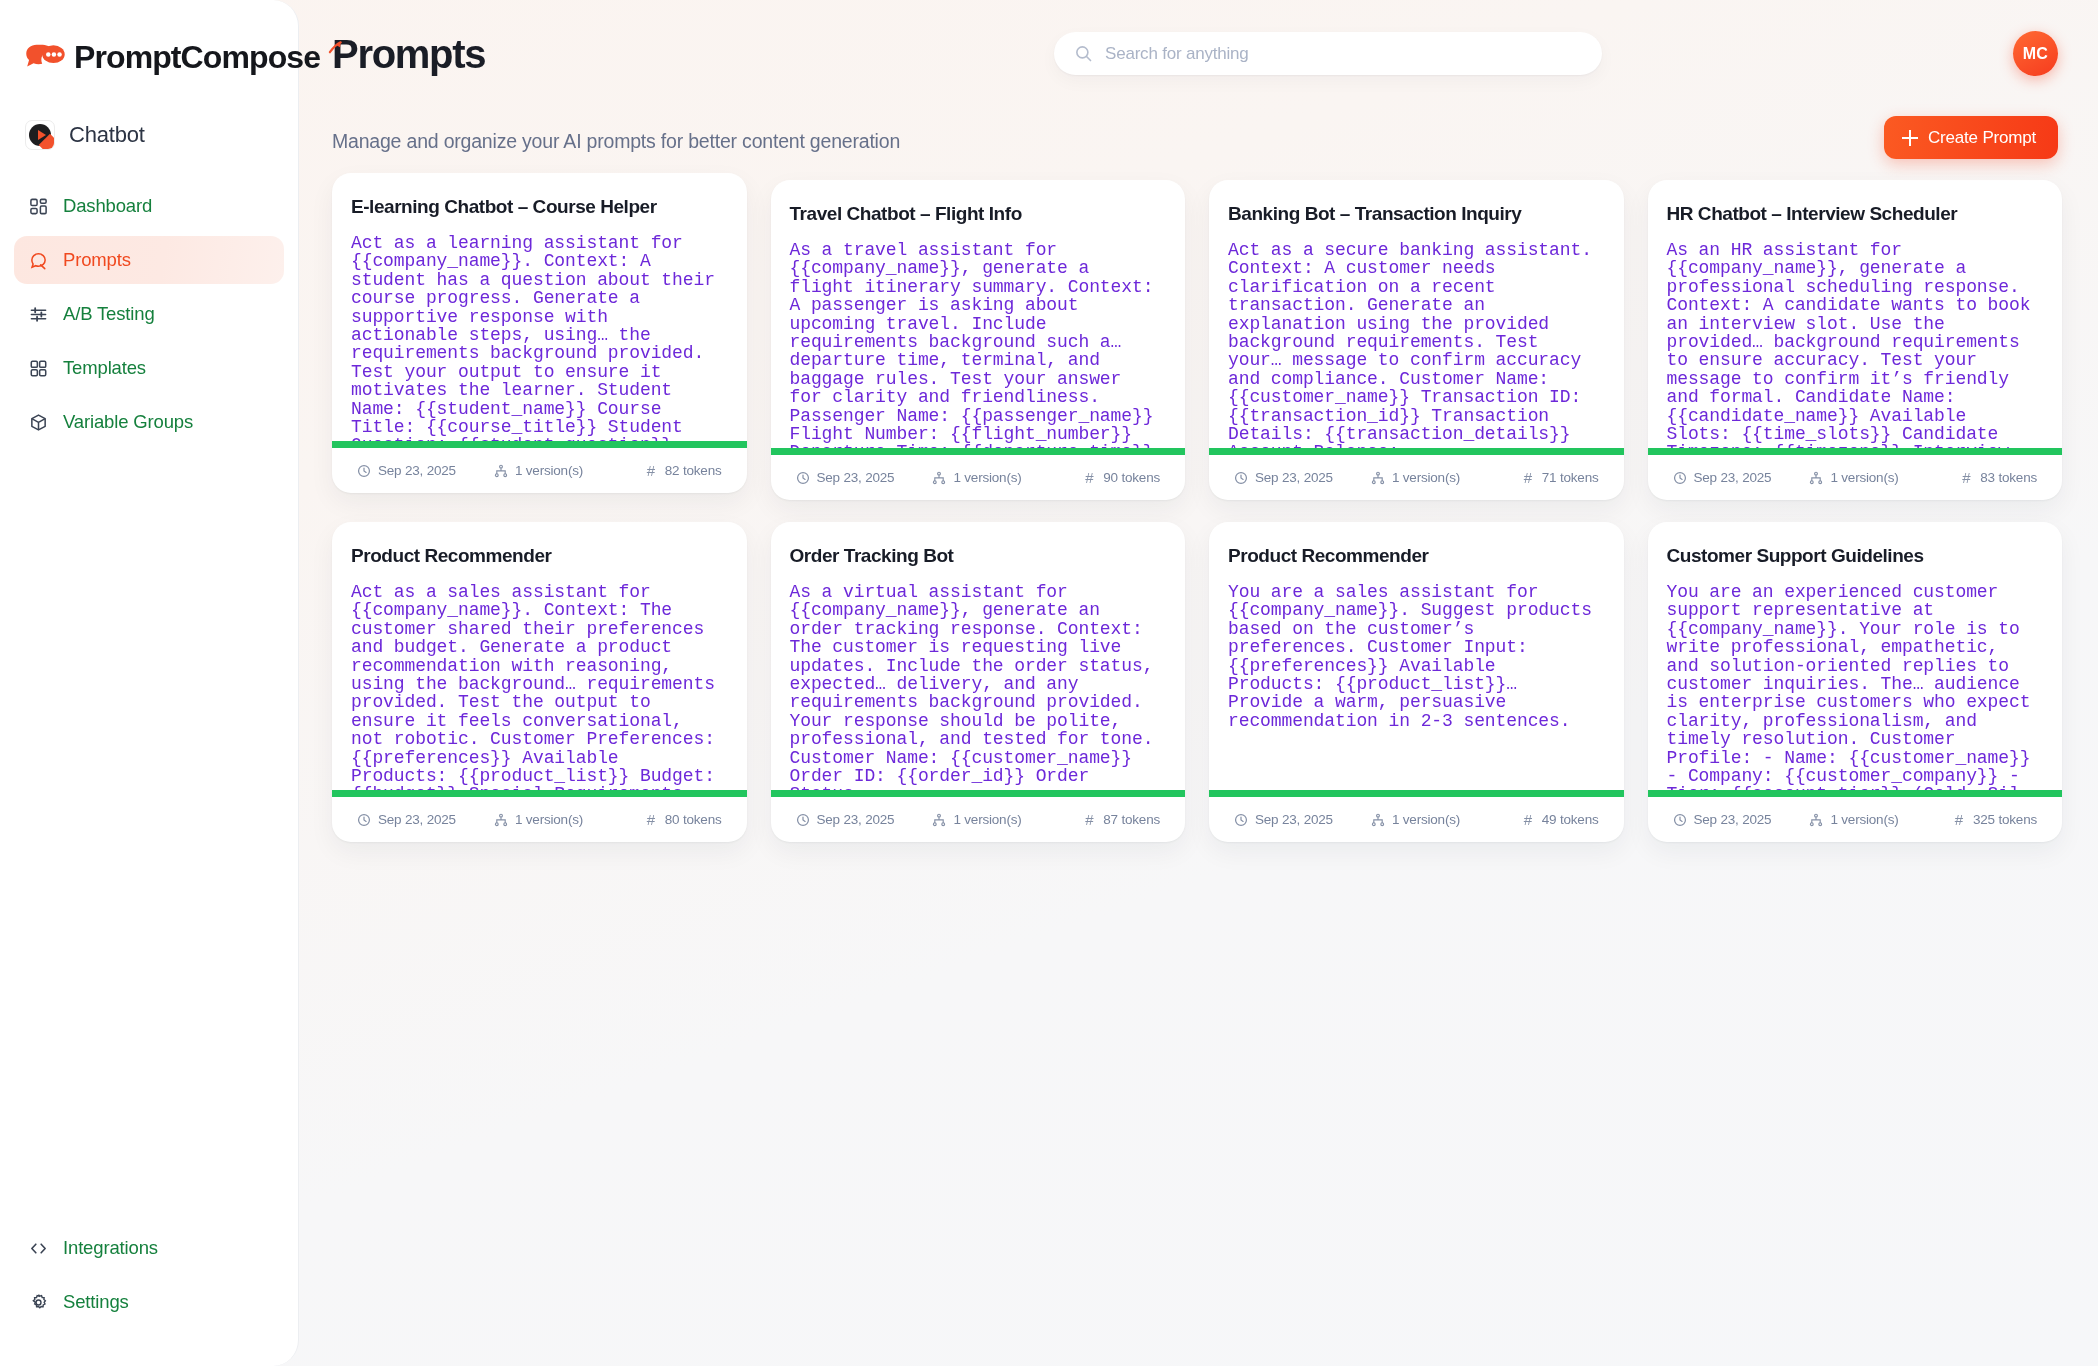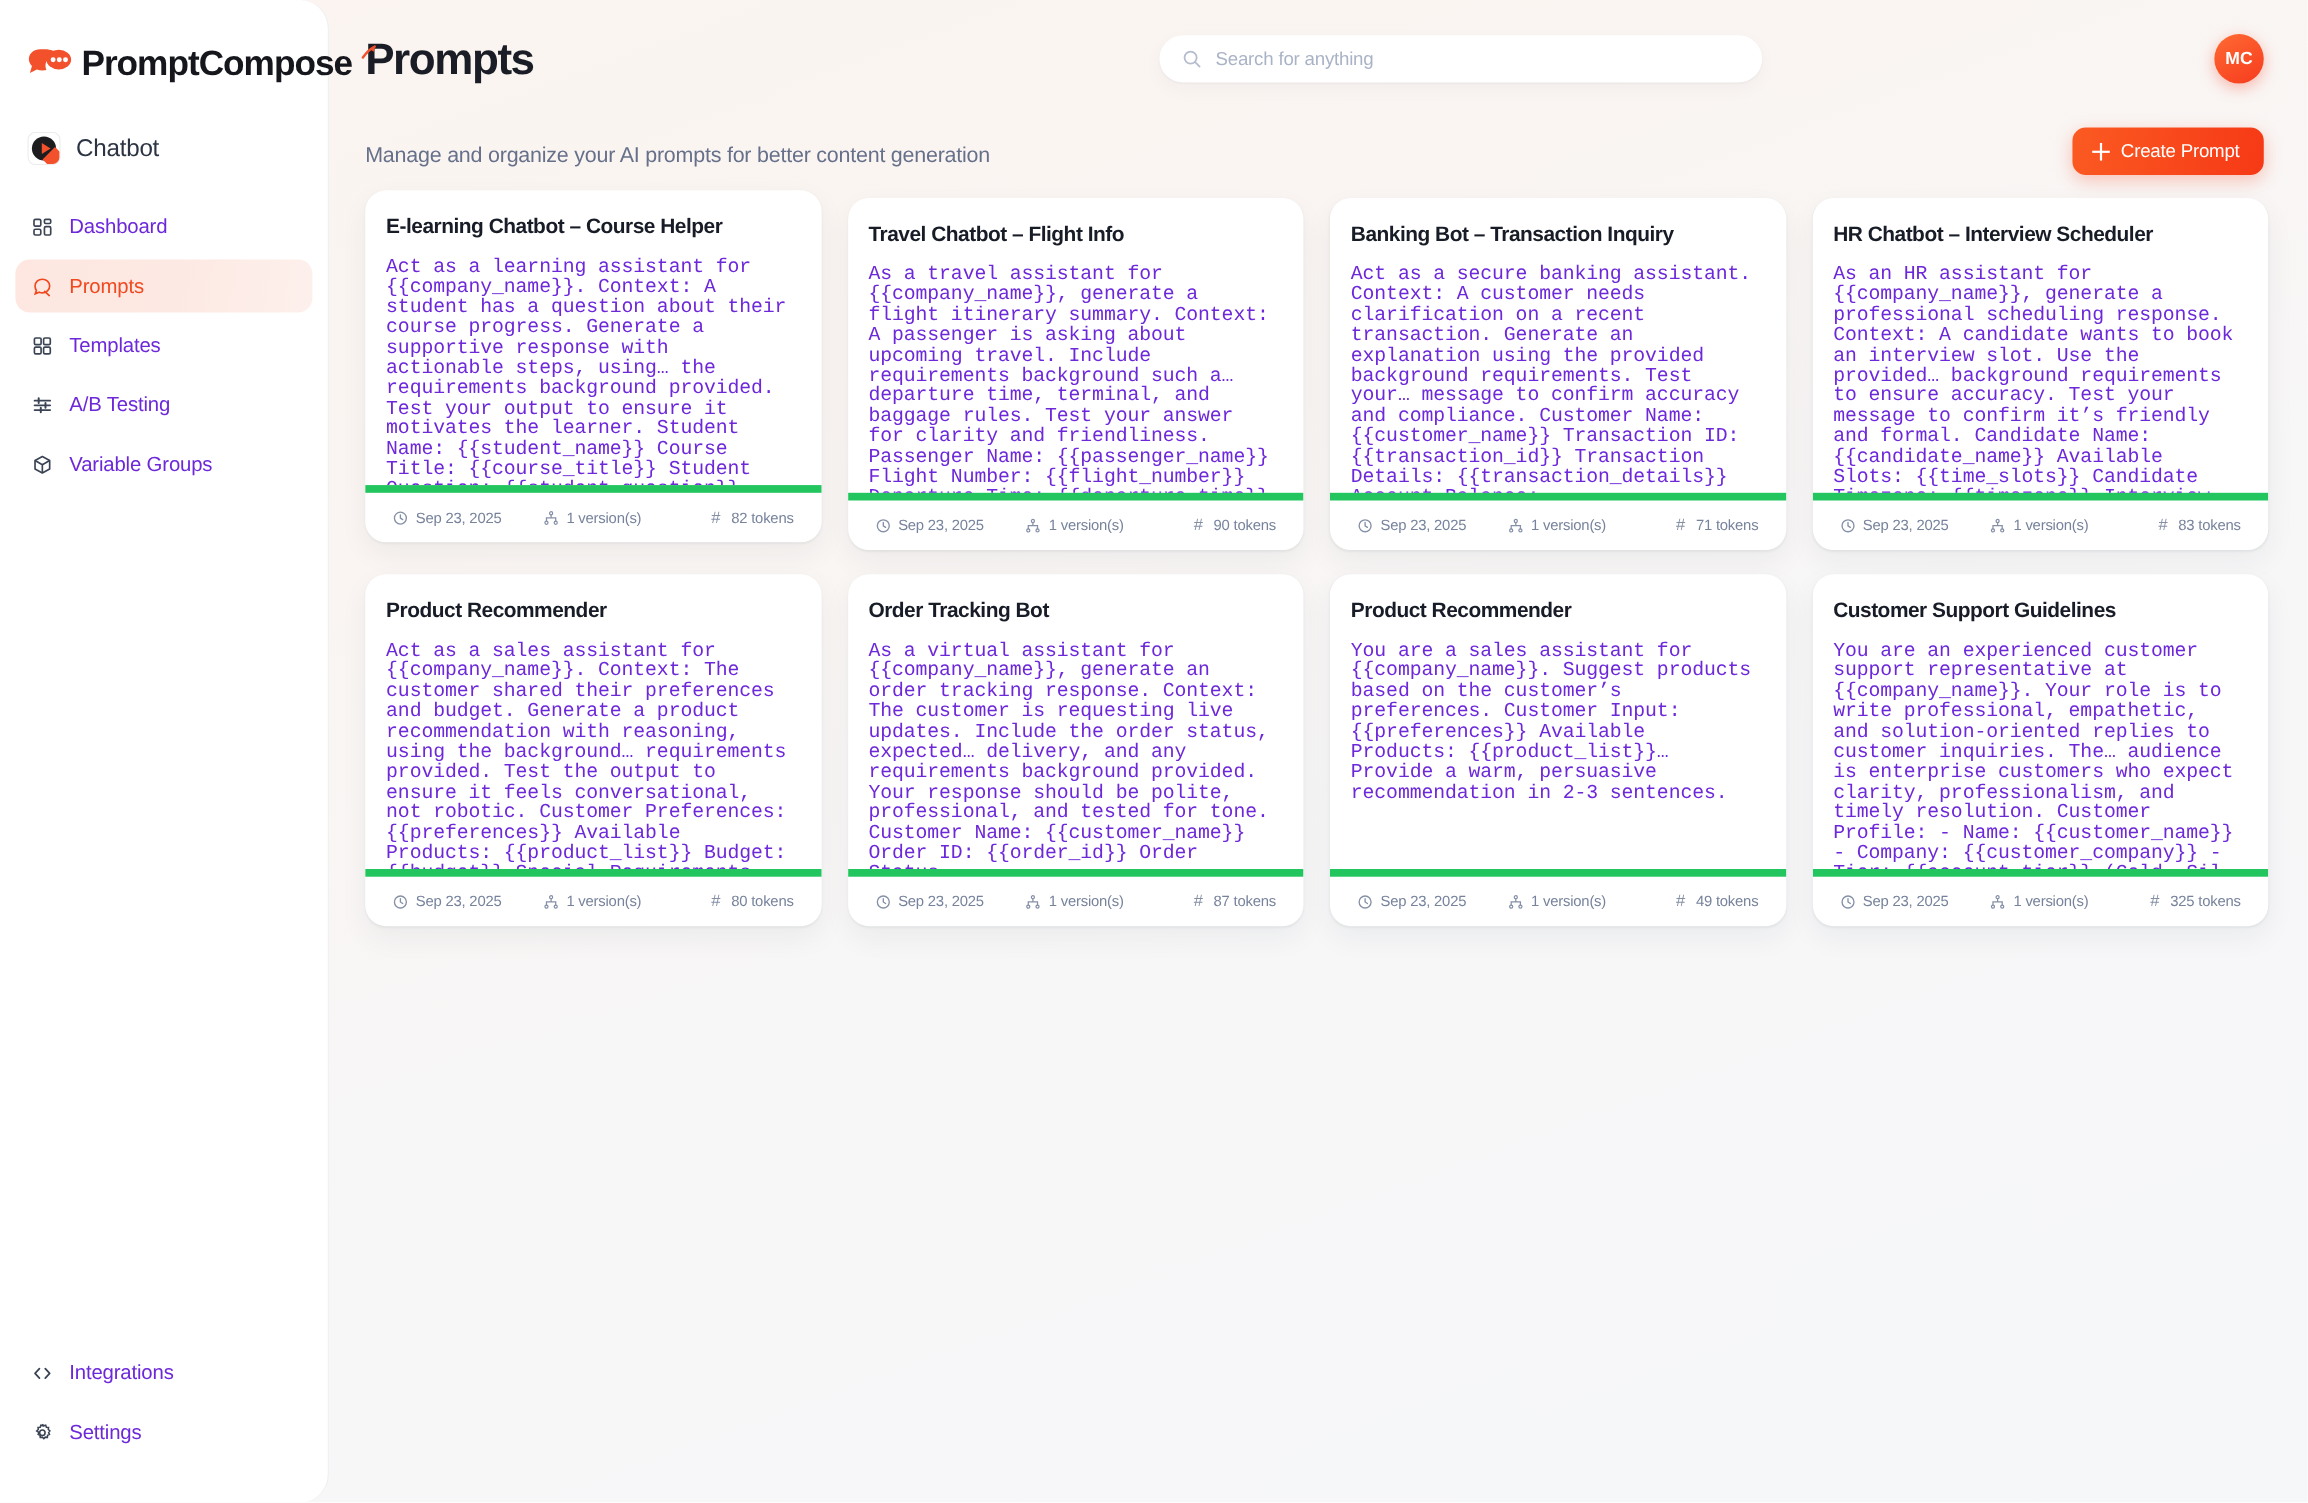--- a/index.html
+++ b/index.html
@@ -112,21 +112,21 @@
     gap: 6px;
   }
   .nav-item {
     display: flex;
     align-items: center;
     gap: 14px;
     height: 48px;
     padding: 0 14px;
     border-radius: 13px;
     cursor: pointer;
-    color: #6d28d9;
+    color: #15803d;
     font-size: 18.5px;
     letter-spacing: -0.15px;
   }
   .nav-item .ico { width: 21px; height: 21px; flex: 0 0 21px; display: flex; align-items: center; justify-content: center; }
   .nav-item.active {
     background: linear-gradient(100deg, #fde7e0 0%, #fde9e3 55%, #fdf0ec 100%);
     color: #f0491f;
     font-weight: 500;
   }
 
@@ -375,42 +375,42 @@
           <svg viewBox="0 0 20 20" width="19" height="19" fill="none" stroke="#f0491f" stroke-width="1.6">
             <path d="M17 9.5c0 3.6-3.1 6.5-7 6.5-1 0-2-.2-2.9-.55L3.2 17l1.1-3.3C3.5 12.6 3 11.1 3 9.5 3 5.9 6.1 3 10 3s7 2.9 7 6.5z"></path>
             <path d="M12.3 14.6 16.6 18.6" stroke-linecap="round"></path>
           </svg>
         </span>
         <span>Prompts</span>
       </div>
 
       <div class="nav-item">
         <span class="ico">
+          <svg viewBox="0 0 20 20" width="19" height="19" fill="none" stroke="#3b4454" stroke-width="1.6" stroke-linecap="round">
+            <path d="M2.5 5.5h15M2.5 10h15M2.5 14.5h15"></path>
+            <path d="M6.5 3.3v4.4M13 7.8v4.4M8.5 12.3v4.4" stroke-width="1.9"></path>
+          </svg>
+        </span>
+        <span>A/B Testing</span>
+      </div>
+
+      <div class="nav-item">
+        <span class="ico">
           <svg viewBox="0 0 20 20" width="19" height="19" fill="none" stroke="#3b4454" stroke-width="1.6">
             <rect x="2.4" y="2.4" width="6.4" height="6.4" rx="1.3"></rect>
             <rect x="11.2" y="2.4" width="6.4" height="6.4" rx="1.3"></rect>
             <rect x="2.4" y="11.2" width="6.4" height="6.4" rx="1.3"></rect>
             <rect x="11.2" y="11.2" width="6.4" height="6.4" rx="1.3"></rect>
           </svg>
         </span>
         <span>Templates</span>
       </div>
 
       <div class="nav-item">
         <span class="ico">
-          <svg viewBox="0 0 20 20" width="19" height="19" fill="none" stroke="#3b4454" stroke-width="1.6" stroke-linecap="round">
-            <path d="M2.5 5.5h15M2.5 10h15M2.5 14.5h15"></path>
-            <path d="M6.5 3.3v4.4M13 7.8v4.4M8.5 12.3v4.4" stroke-width="1.9"></path>
-          </svg>
-        </span>
-        <span>A/B Testing</span>
-      </div>
-
-      <div class="nav-item">
-        <span class="ico">
           <svg viewBox="0 0 20 20" width="19" height="19" fill="none" stroke="#3b4454" stroke-width="1.6" stroke-linejoin="round">
             <path d="M10 2.2 17 6v8l-7 3.8L3 14V6z"></path>
             <path d="M3 6l7 3.9L17 6M10 9.9v7.9"></path>
           </svg>
         </span>
         <span>Variable Groups</span>
       </div>
 
     </nav>
 

